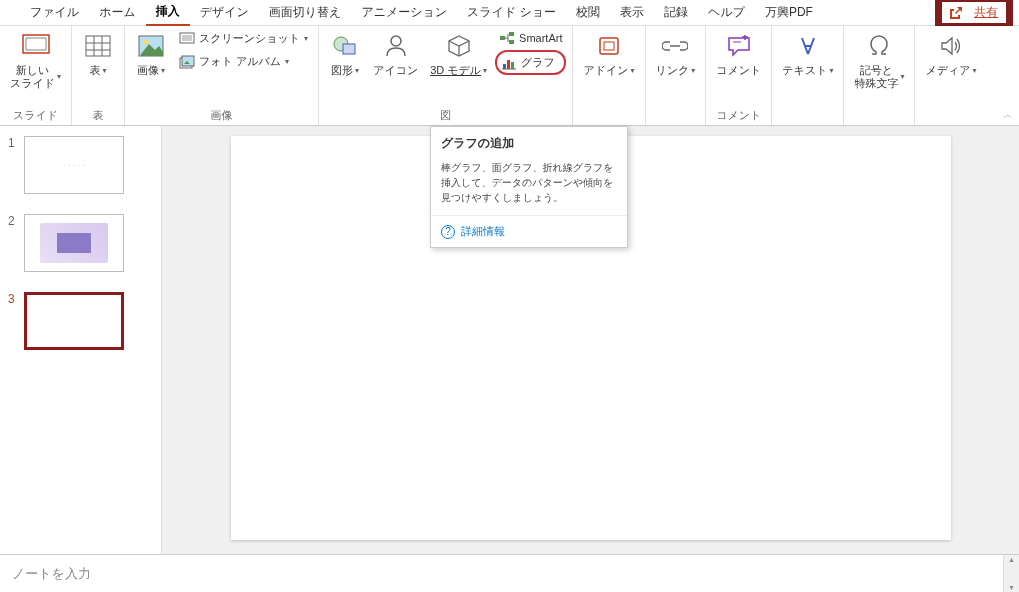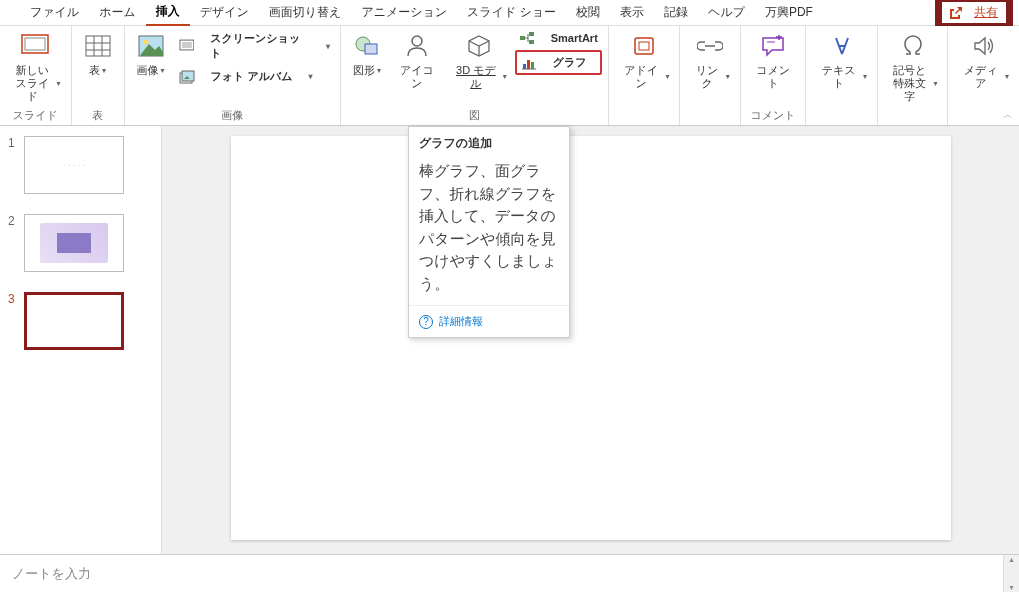--- a/index.html
+++ b/index.html
@@ -10,42 +10,42 @@
 .tab.active { border-bottom: 3px solid #c43e1c; color: #000; font-weight: 700; }
 .share-btn { margin-left: auto; margin-right: 6px; border: 7px solid #7f1d1d; padding: 2px 8px; display: flex; align-items: center; gap: 12px; color: #c43e1c; cursor: pointer; text-decoration: underline; }
 
 .ribbon { display: flex; background: #fff; height: 100px; border-bottom: 1px solid #ccc; position: relative; }
 .group { display: flex; flex-direction: column; align-items: center; border-right: 1px solid #e0e0e0; padding: 2px 6px 0 6px; }
 .group-content { display: flex; flex: 1; align-items: flex-start; gap: 4px; }
 .group-label { font-size: 11px; color: #666; padding: 2px 0; }
 .big-btn { display: flex; flex-direction: column; align-items: center; justify-content: center; padding: 2px 4px; cursor: pointer; min-width: 40px; }
 .big-btn .icon-box { width: 32px; height: 32px; display: flex; align-items: center; justify-content: center; }
 .big-btn .lbl { font-size: 11px; text-align: center; line-height: 1.2; margin-top: 2px; display: flex; align-items: center; gap: 2px; }
-.small-btn { display: flex; align-items: center; gap: 16px; padding: 3px 4px; cursor: pointer; font-size: 11px; font-weight: bold; }
+.small-btn { display: flex; align-items: center; gap: 4px; padding: 3px 4px; cursor: pointer; font-size: 11px; }
 .stack { display: flex; flex-direction: column; gap: 2px; justify-content: center; }
 .chevron { font-size: 8px; color: #666; }
 
-.highlighted { border: 2px solid #d13438; border-radius: 2px; }
+.highlighted { border: 2px solid #d13438; border-radius: 12px; }
 
 .workspace { display: flex; height: 428px; background: #f3f3f3; }
 .slide-panel { width: 162px; background: #fff; border-right: 1px solid #ddd; overflow-y: auto; }
 .slide-thumb { display: flex; padding: 10px 8px; gap: 6px; }
 .slide-num { font-size: 12px; color: #666; width: 10px; }
 .slide-num.active { color: #c43e1c; }
 .thumb-box { width: 100px; height: 58px; border: 1px solid #bbb; background: #fff; display: flex; align-items: center; justify-content: center; font-size: 6px; color: #999; position: relative; }
 .thumb-box.selected { border: 3px solid #8b1a1a; }
 .thumb-2-content { width: 70%; height: 70%; background: linear-gradient(45deg, #e8e0f5, #d8c8ee); border-radius: 2px; display:flex; align-items:center; justify-content:center; }
 .thumb-2-inner { width: 50%; height: 50%; background: #8b7bc7; }
 
 .canvas-area { flex: 1; display: flex; justify-content: center; align-items: flex-start; padding-top: 10px; background: #f0f0f0; position: relative; }
 .slide-canvas { width: 720px; height: 404px; background: #fff; box-shadow: 0 1px 3px rgba(0,0,0,0.2); }
 
-.tooltip-box { position: absolute; left: 408px; top: 126px; width: 162px; background: #fff; border: 1px solid #ccc; box-shadow: 2px 2px 6px rgba(0,0,0,0.2); z-index: 100; }
+.tooltip-box { position: absolute; left: 430px; top: 126px; width: 198px; background: #fff; border: 1px solid #ccc; box-shadow: 2px 2px 6px rgba(0,0,0,0.2); z-index: 100; }
 .tooltip-title { font-weight: bold; padding: 8px 10px 4px 10px; font-size: 12px; }
-.tooltip-body { padding: 4px 10px 10px 10px; font-size: 15px; line-height: 1.5; color: #444; }
+.tooltip-body { padding: 4px 10px 10px 10px; font-size: 10px; line-height: 1.5; color: #444; }
 .tooltip-footer { border-top: 1px solid #eee; padding: 8px 10px; display: flex; align-items: center; gap: 6px; color: #0078d4; cursor: pointer; font-size: 11px; }
 .help-icon { width: 14px; height: 14px; border: 1.5px solid #0078d4; border-radius: 50%; display: flex; align-items: center; justify-content: center; font-size: 10px; }
 
 .notes-area { height: 38px; border-top: 1px solid #ccc; background: #fff; display: flex; align-items: center; padding-left: 12px; color: #888; font-size: 13px; position: relative; }
 .notes-scroll { position: absolute; right: 0; top: 0; width: 16px; height: 100%; background: #f0f0f0; border-left: 1px solid #ddd; display:flex; flex-direction:column; justify-content:space-between; align-items:center; font-size:8px; color:#888; }
 .collapse-chevron { position:absolute; right:6px; top:108px; font-size:10px; color:#888; cursor:pointer;}
 
 svg { display: block; }
 </style>
 </head>

